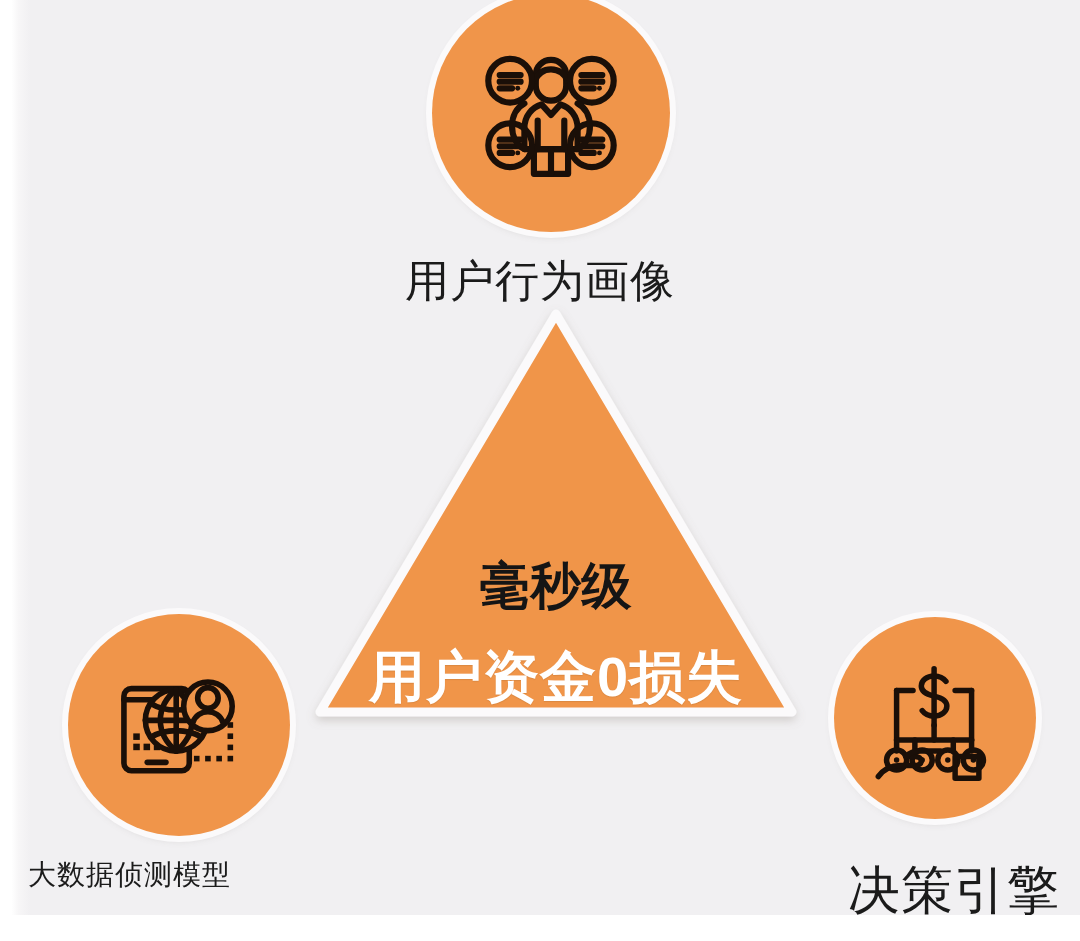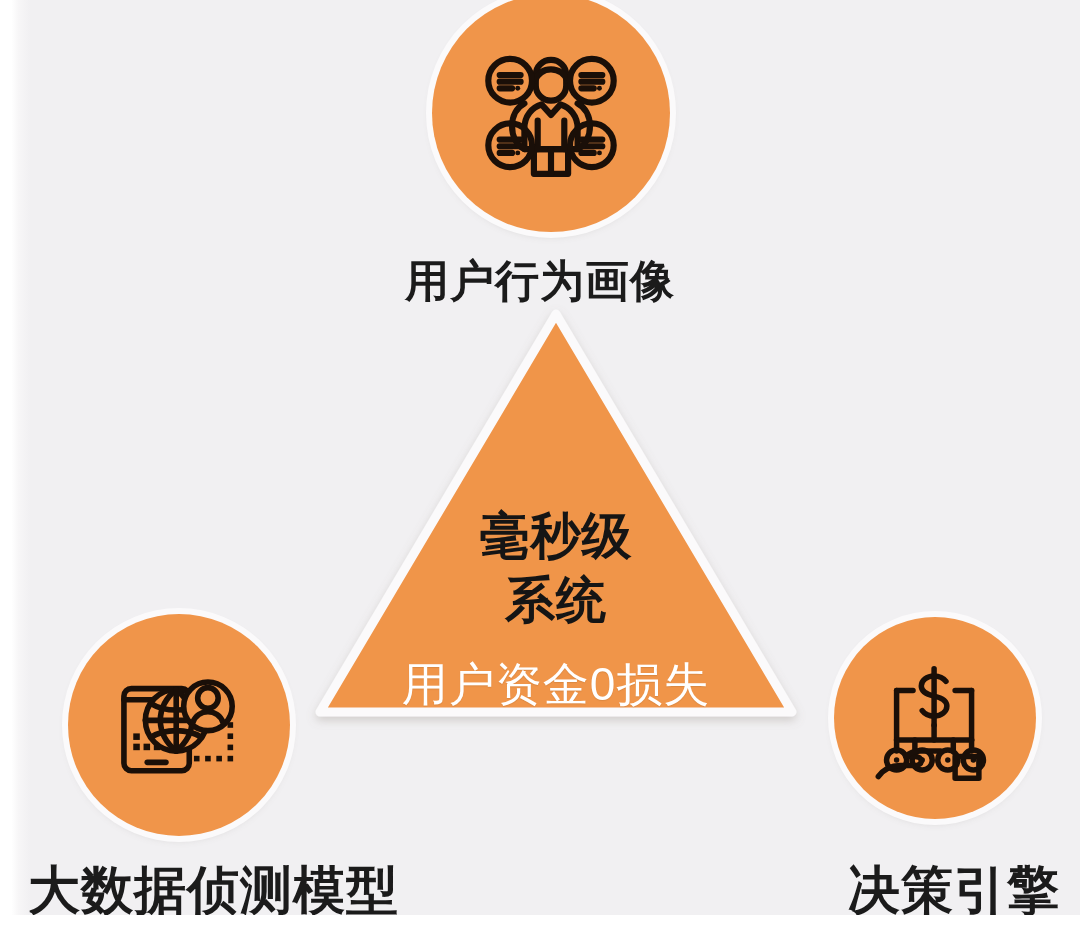--- a/index.html
+++ b/index.html
@@ -71,35 +71,35 @@
     left: 834px;
     top: 617px;
     width: 202px;
     height: 202px;
   }
 
   
   .caption {
     position: absolute;
     color: #1b1b1b;
-    font-weight: bold;
+    font-weight: normal;
     letter-spacing: 1px;
     white-space: nowrap;
   }
   #caption-top {
     left: 0;
     top: 252px;
     width: 1080px;
     text-align: center;
     font-size: 44px;
   }
   #caption-left {
     left: 28px;
     top: 856px;
-    font-size: 52px;
+    font-size: 28px;
   }
   #caption-right {
     left: 848px;
     top: 856px;
     font-size: 52px;
   }
 
   
   #triangle-wrap {
     position: absolute;
@@ -130,22 +130,22 @@
   .tri-line {
     color: #151515;
     font-weight: bold;
     font-size: 50px;
     line-height: 1.28;
     letter-spacing: 1px;
     text-align: center;
   }
   #tri-highlight {
     color: #ffffff;
-    font-weight: normal;
-    font-size: 46px;
+    font-weight: bold;
+    font-size: 56px;
     letter-spacing: 1px;
     text-align: left;
     margin-top: 22px;
     text-shadow: 0 1px 1px rgba(130, 80, 30, 0.18);
   }
 </style>
 </head>
 <body>
 
 <div id="canvas">
@@ -196,21 +196,20 @@
       <defs>
         <filter id="triShadow" x="-20%" y="-20%" width="140%" height="140%">
           <feDropShadow dx="0" dy="4" stdDeviation="5" flood-color="#8a8077" flood-opacity="0.32"></feDropShadow>
         </filter>
       </defs>
       <polygon points="250,14 486,412 14,412" fill="#f0954a" stroke="#fbfafb" stroke-width="9" stroke-linejoin="round" filter="url(#triShadow)"></polygon>
     </svg>
 
     <div id="triangle-text">
       <div class="tri-line">毫秒级</div>
-      <div class="tri-line">系统</div>
       <div id="tri-highlight">用户资金0损失</div>
     </div>
   </div>
 
   <div class="badge" id="badge-left">
     <span>
       <svg width="140" height="140" viewBox="0 0 150 150" fill="none" stroke="#1a0f08" stroke-width="6" stroke-linecap="round" stroke-linejoin="round">
 
         <rect x="16" y="36" width="70" height="88" rx="8"></rect>
         <path d="M16 48h70"></path>

